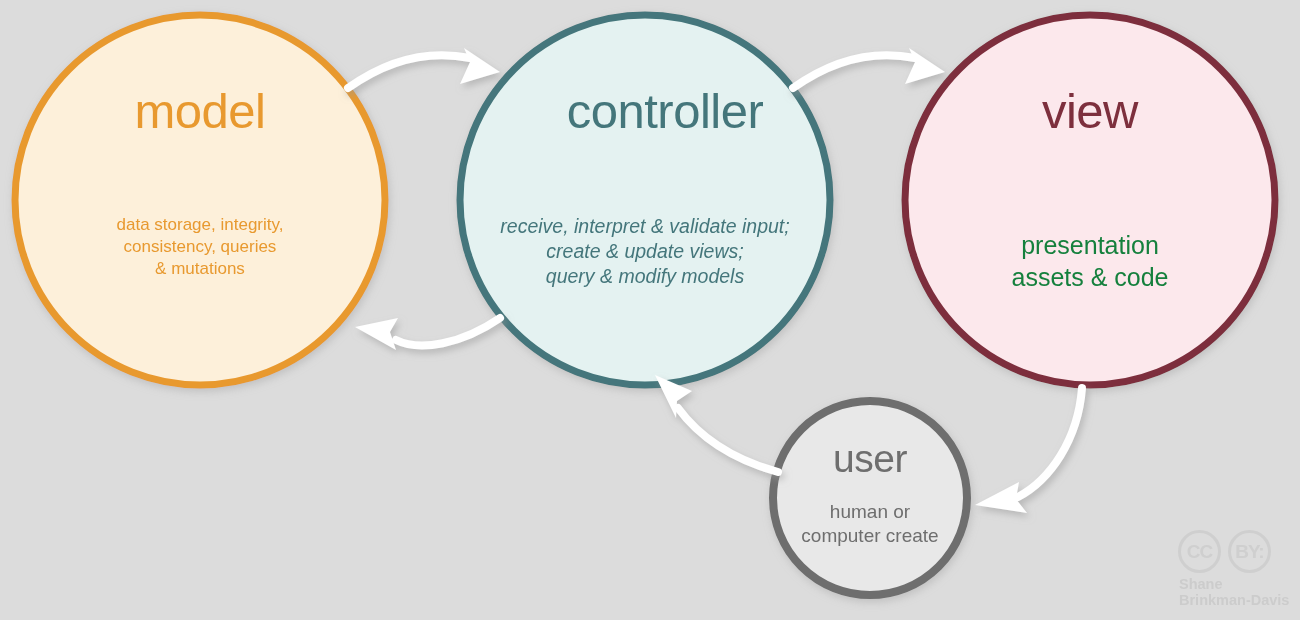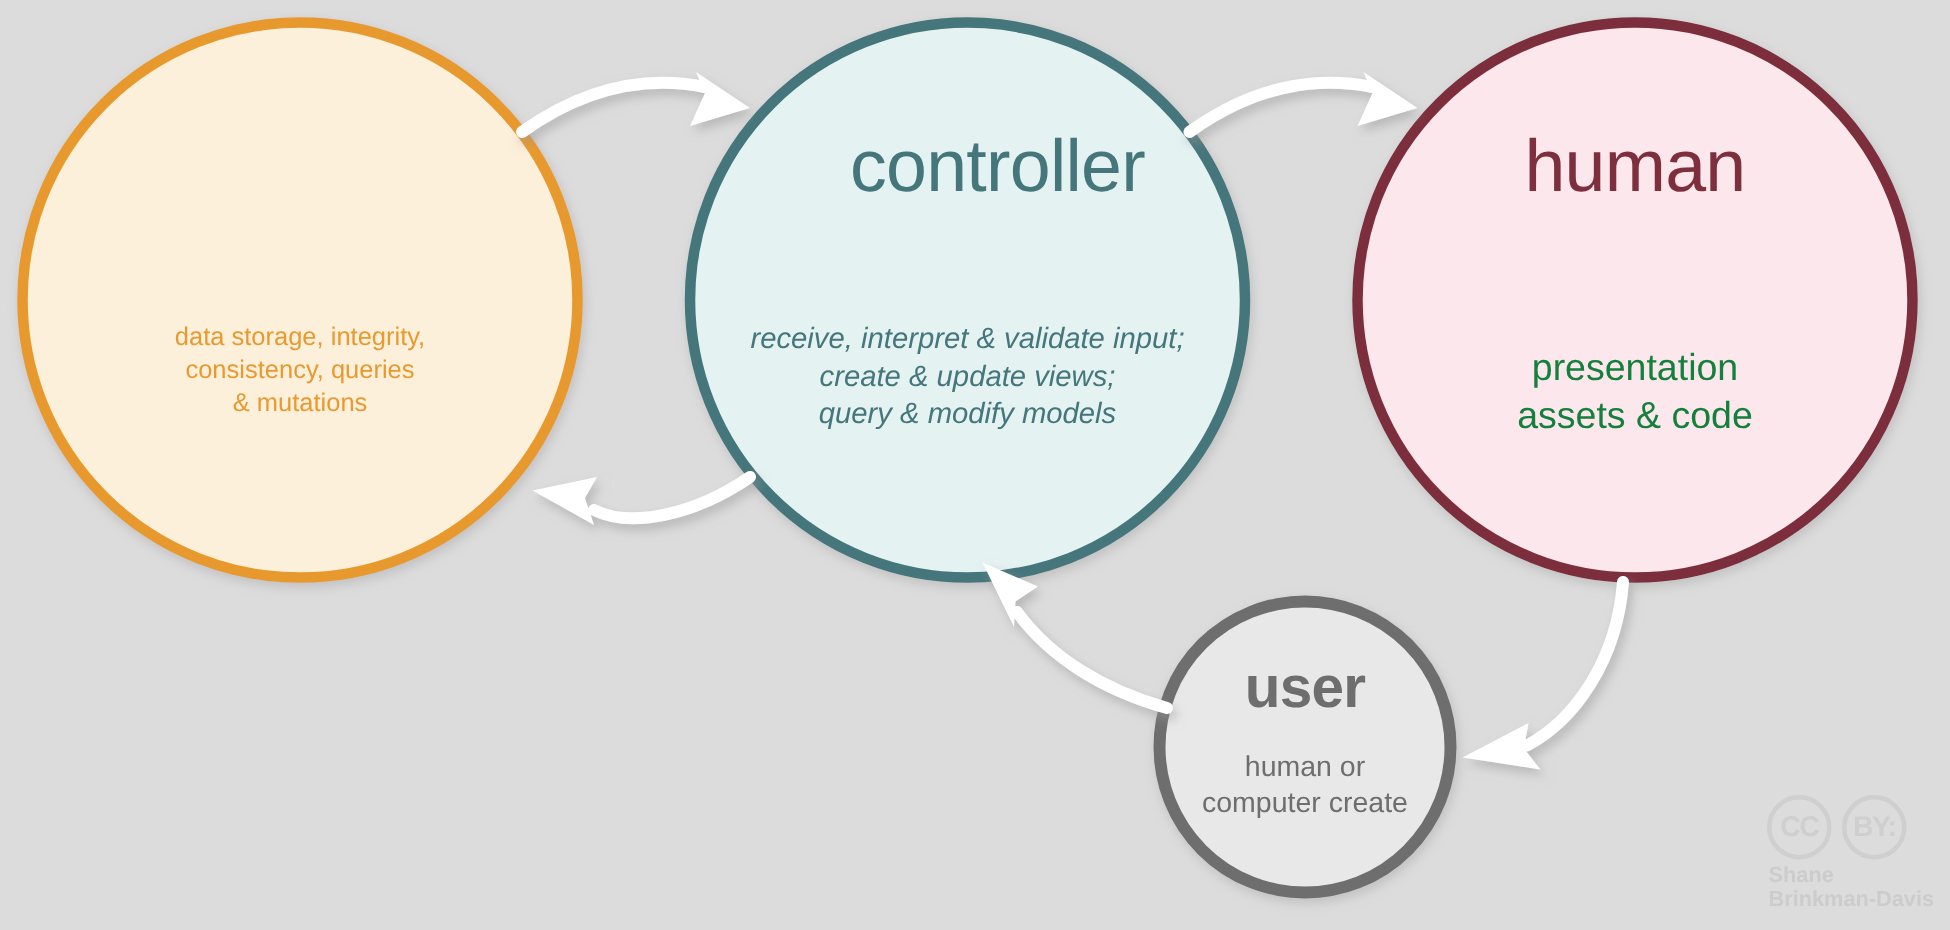--- a/index.html
+++ b/index.html
@@ -68,21 +68,21 @@
     font-size: 49px; color: #7d2f3d;
   }
   .view-sub {
     left: 922px; top: 229px; width: 336px;
     font-size: 25px; color: #15803d;
   }
 
   
   .user-title {
     left: 770px; top: 437px; width: 200px;
-    font-size: 39px; color: #6e6e6e; font-weight: bold;
+    font-size: 39px; color: #6e6e6e;
   }
   .user-sub {
     left: 760px; top: 500px; width: 220px;
     font-size: 19px; color: #6e6e6e;
   }
 
   
   #attribution {
     position: absolute;
     left: 1176px;
@@ -168,30 +168,31 @@
       <path d="M 1082 388 C 1078 440 1050 480 1018 497" fill="none" stroke="#ffffff" stroke-width="8" stroke-linecap="round"></path>
       <path d="M 975 505 L 1019 482 L 1016 499 L 1027 513 Z" fill="#ffffff"></path>
     </g>
 
     <g filter="url(#softShadow)">
       <path d="M 778 472 C 735 460 700 438 678 408" fill="none" stroke="#ffffff" stroke-width="8" stroke-linecap="round"></path>
       <path d="M 655 375 L 676 418 L 677 401 L 692 391 Z" fill="#ffffff"></path>
     </g>
   </svg>
 
+  <div class="node-label node-title model-title">model</div>
   <div class="node-label node-sub model-sub">data storage, integrity,
 consistency, queries
 &amp; mutations</div>
 
   <div class="node-label node-title controller-title">controller</div>
   <div class="node-label node-sub controller-sub">receive, interpret &amp; validate input;
 create &amp; update views;
 query &amp; modify models</div>
 
-  <div class="node-label node-title view-title">human</div>
+  <div class="node-label node-title view-title">view</div>
   <div class="node-label node-sub view-sub">presentation
 assets &amp; code</div>
 
   <div class="node-label node-title user-title">user</div>
   <div class="node-label node-sub user-sub">human or
 computer create</div>
 
   <div id="attribution">
     <div class="cc-marks">
       <div class="cc-badge">CC</div>

